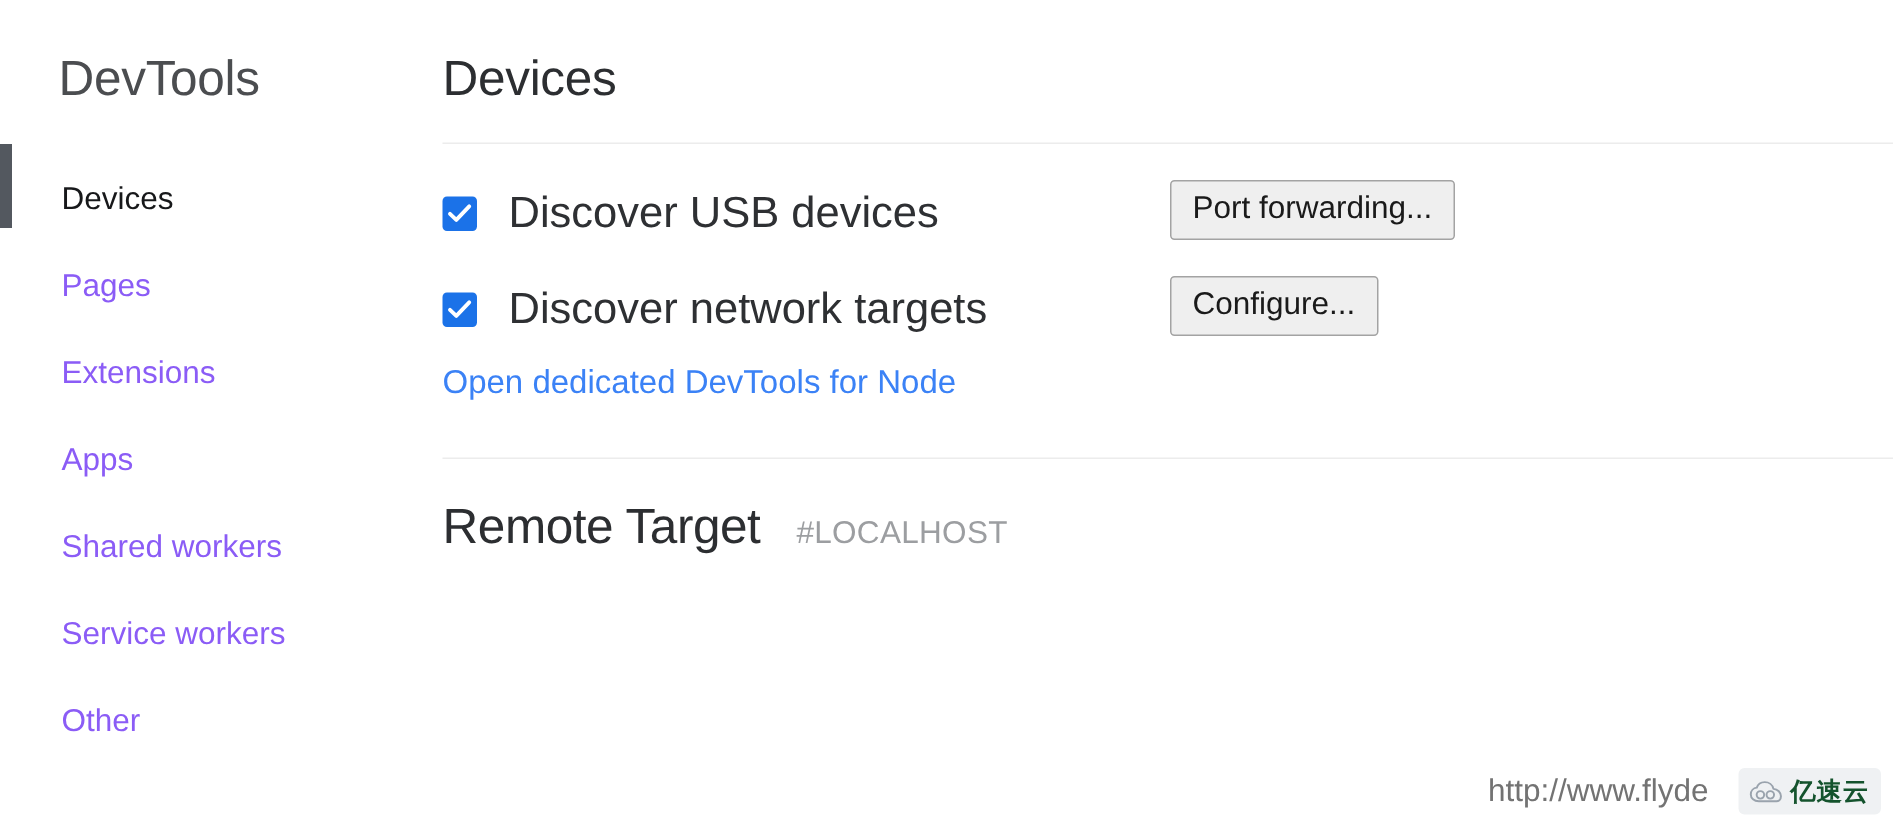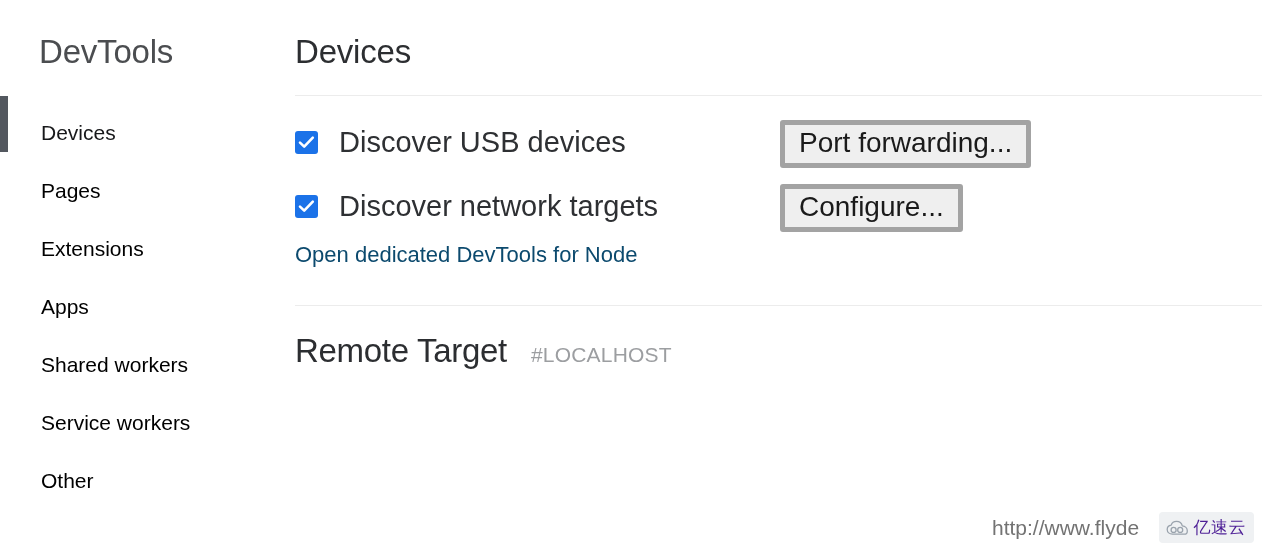--- a/index.html
+++ b/index.html
@@ -54,21 +54,21 @@
 
   .nav-item {
     position: relative;
     height: 58px;
     display: flex;
     align-items: center;
     padding-left: 41px;
     box-sizing: border-box;
     font-size: 21px;
     font-weight: 400;
-    color: #000000;
+    color: #8b5cf6;
     line-height: 24px;
     white-space: nowrap;
   }
 
   .nav-item.active {
     color: #17181a;
   }
 
   .nav-active-bar {
     position: absolute;
@@ -142,39 +142,39 @@
     margin-left: 21px;
     font-size: 29px;
     color: #2e3033;
     line-height: 26px;
     white-space: nowrap;
   }
 
   .action-btn {
     position: absolute;
     background: #efefef;
-    border: 5px solid #a3a3a3;
+    border: 1px solid #a3a3a3;
     border-radius: 3px;
     font-family: "Liberation Sans", sans-serif;
-    font-size: 28px;
+    font-size: 21px;
     color: #1a1a1a;
     line-height: 24px;
     padding: 6px 14px 8px 14px;
     cursor: pointer;
     white-space: nowrap;
     box-sizing: border-box;
   }
   .btn-port { left: 485px; top: 0px; }
   .btn-configure { left: 485px; top: 0px; }
 
   .node-link {
     display: inline-block;
     margin-top: 14px;
     font-size: 22px;
-    color: #0c4a6e;
+    color: #3b82f6;
     line-height: 26px;
     text-decoration: none;
     cursor: pointer;
     white-space: nowrap;
   }
 
   .remote-target {
     position: absolute;
     left: 20px;
     top: 332px;
@@ -230,24 +230,25 @@
     padding: 5px 8px 5px 7px;
     height: 21px;
     box-sizing: content-box;
   }
   .watermark-badge .cloud-icon {
     margin-right: 4px;
     display: block;
   }
   .watermark-badge-text {
     font-size: 17px;
-    color: #4c1d95;
+    color: #14532d;
     line-height: 20px;
     white-space: nowrap;
     letter-spacing: 0.5px;
+    font-weight: bold;
   }
 </style>
 </head>
 <body>
 
 <div class="app">
 
   <div class="sidebar">
 
     <div class="sidebar-title">DevTools</div>

